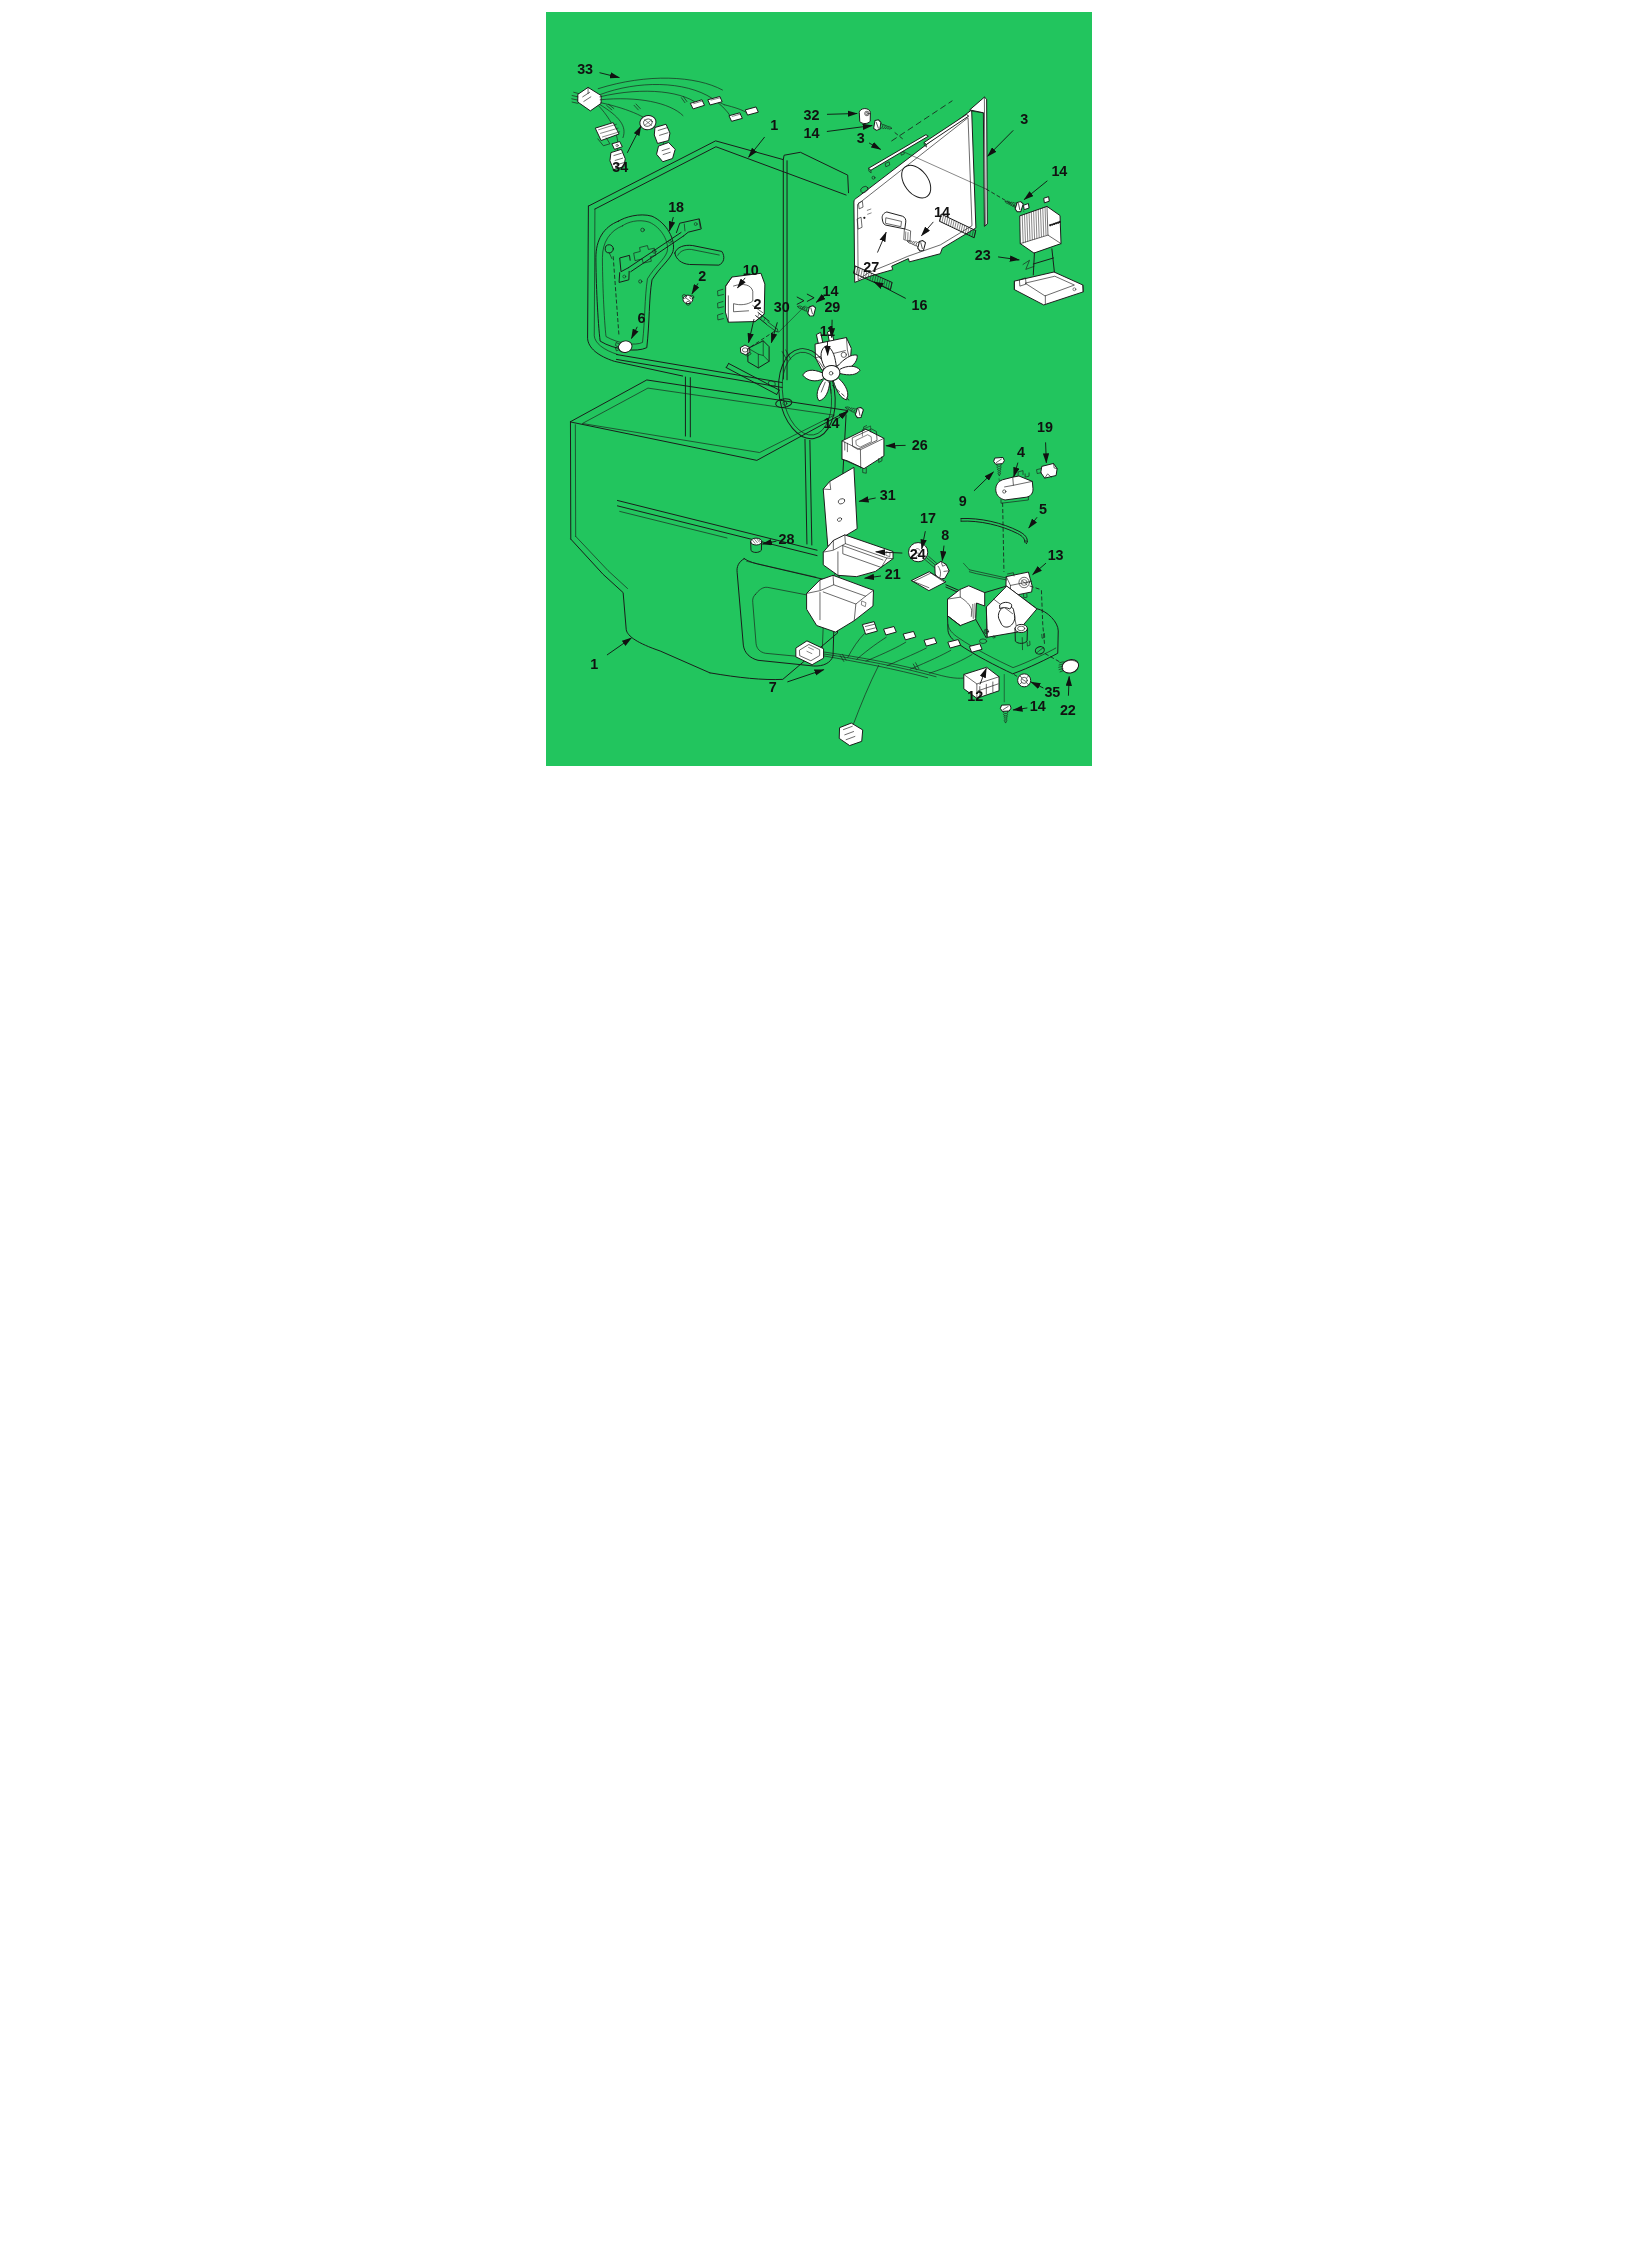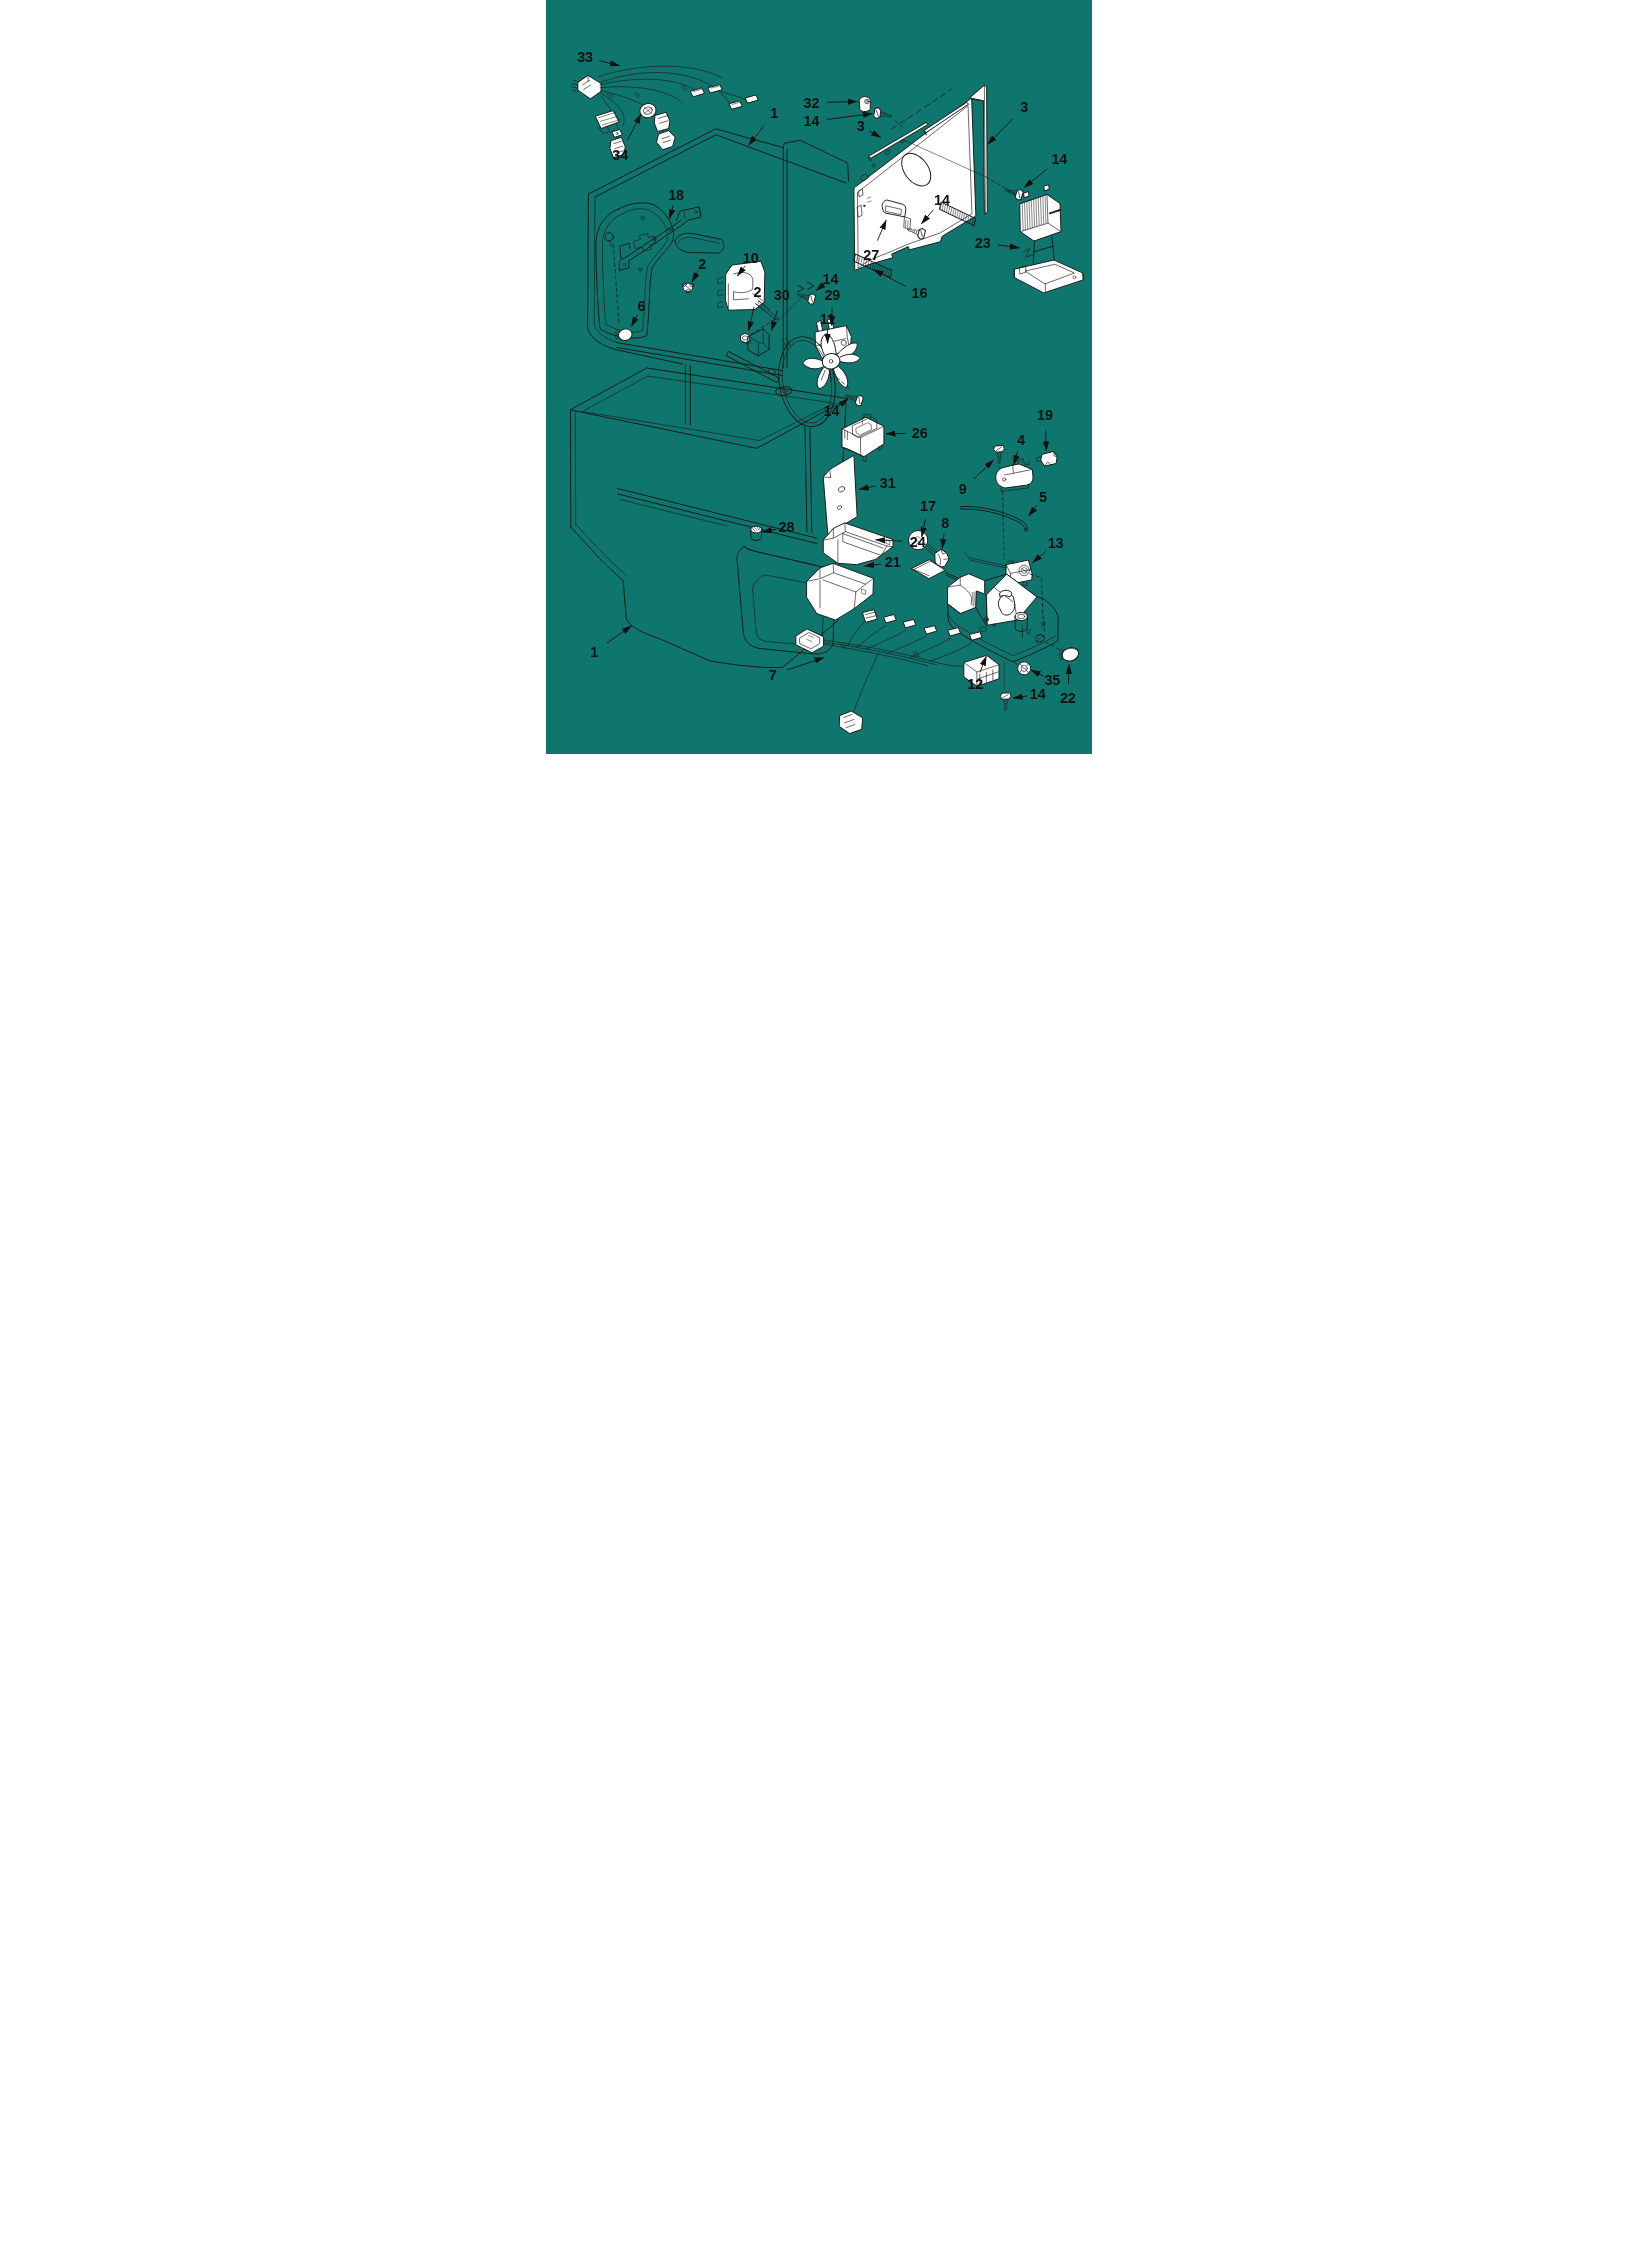--- a/index.html
+++ b/index.html
@@ -1,17 +1,17 @@
 <!DOCTYPE html>
 <html style="font-size:7.8px"><head>
 <meta charset="utf-8">
 <style>
   html,body{margin:0;padding:0;background:#ffffff;}
   body{font-family:"Liberation Sans", sans-serif;}
-  .stage{width:546px;height:754px;margin:0 auto;background:#0f766e;position:relative;}
+  .stage{width:546px;height:754px;margin:12px auto;background:#22c55e;position:relative;}
   svg{display:block;width:100%;height:100%;}
   .ln{fill:none;stroke:#1a1a1a;stroke-width:6;stroke-linejoin:round;stroke-linecap:round;}
   .ln2{fill:none;stroke:#1a1a1a;stroke-width:4;stroke-linejoin:round;stroke-linecap:round;}
   .ln3{fill:none;stroke:#1a1a1a;stroke-width:3.2;stroke-linejoin:round;stroke-linecap:round;}
   .fillw{fill:#ffffff;stroke:#1a1a1a;stroke-width:6;stroke-linejoin:round;}
   .dash{fill:none;stroke:#1a1a1a;stroke-width:5;stroke-dasharray:34 26;stroke-linecap:round;}
   .dashf{fill:none;stroke:#1a1a1a;stroke-width:5;stroke-dasharray:20 18;stroke-linecap:round;}
   .leader{stroke:#111;stroke-width:5.5;fill:none;}
   .callout-num{font-family:"Liberation Sans", sans-serif;font-weight:bold;font-size:88px;fill:#111;}
 </style>

